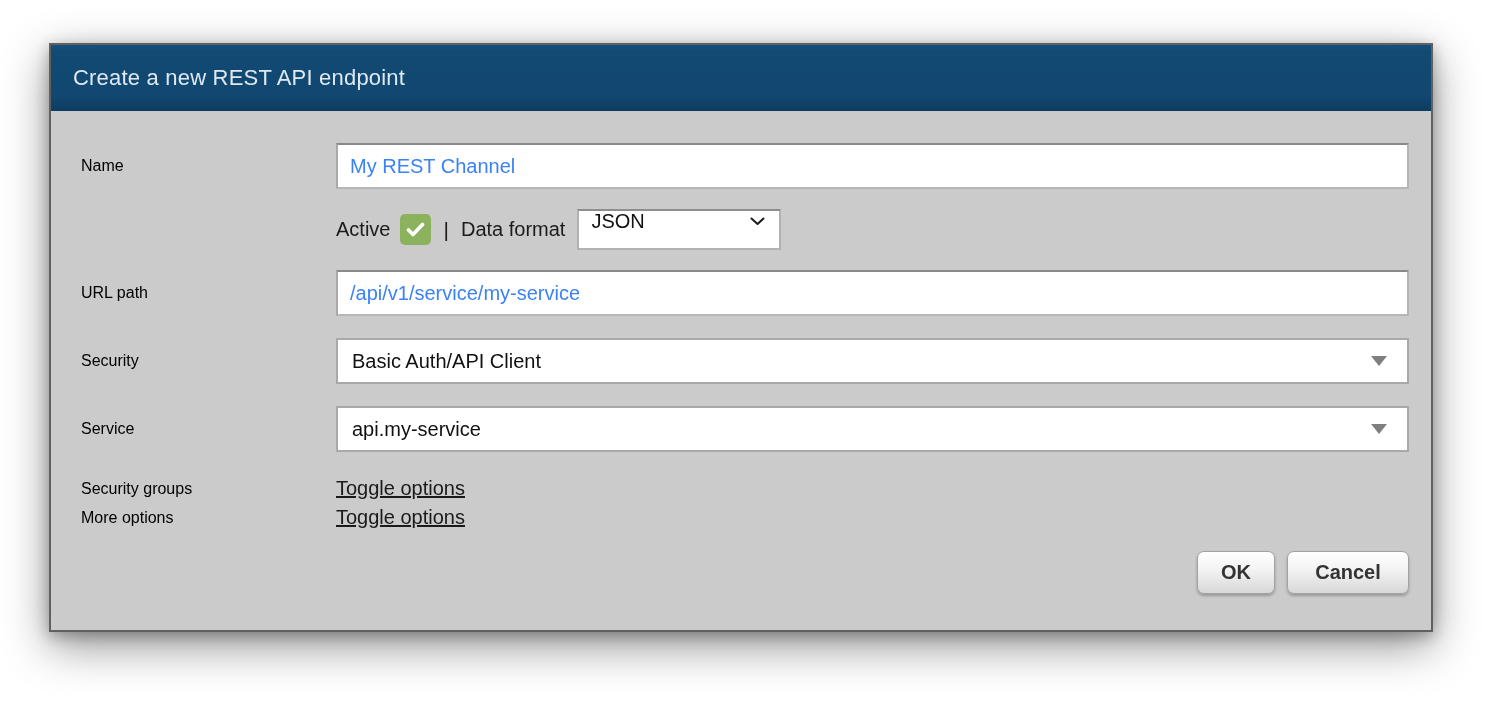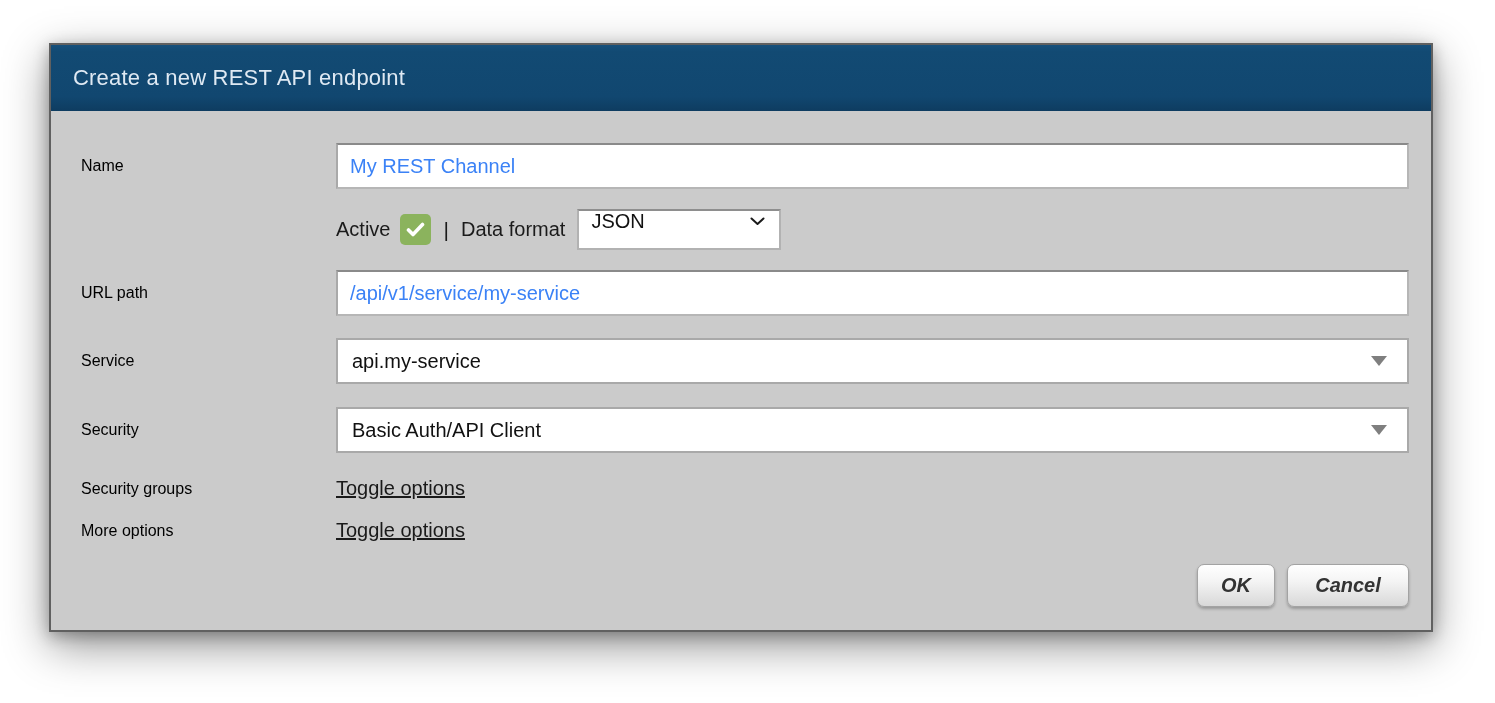--- a/index.html
+++ b/index.html
@@ -62,21 +62,21 @@
     font-size: 20px;
     color: #3b82f6;
     padding: 0 12px;
     outline: none;
   }
   .row-name { margin-bottom: 20px; }
   .row-active { margin-bottom: 20px; text-align: right; }
   .row-url { margin-bottom: 22px; }
   .row-service { margin-bottom: 23px; }
   .row-security { margin-bottom: 22px; }
-  .row-secgroups { margin-bottom: 15px; min-height: 27px; }
+  .row-secgroups { margin-bottom: 2px; min-height: 27px; }
   .row-moreopts { margin-bottom: 20px; min-height: 27px; }
 
   .inline-label { font-size: 20px; color: #1b1b1b; }
   .checkbox {
     width: 31px;
     height: 31px;
     margin: 0 12px 0 10px;
     background: #8bb35d;
     border-radius: 5px;
     display: inline-flex;
@@ -140,21 +140,20 @@
     height: 43px;
     border: 1px solid #a3a3a3;
     border-radius: 7px;
     background: linear-gradient(180deg, #ffffff 0%, #f4f4f4 40%, #d8d8d8 100%);
     box-shadow: 0 2px 3px rgba(0,0,0,0.25);
     font-family: "Liberation Sans", sans-serif;
     font-size: 20px;
     font-weight: 700;
     color: #333333;
     cursor: pointer;
-    font-style: italic;
   }
   .btn-ok { width: 78px; }
   .btn-cancel { width: 122px; }
 </style>
 </head>
 <body>
 
 <div class="dialog">
 
   <div class="dialog-header">
@@ -194,40 +193,40 @@
       </div>
     </div>
 
     <div class="row row-url">
       <div class="label">URL path</div>
       <div class="field">
         <input class="text-input" type="text" value="/api/v1/service/my-service" style="">
       </div>
     </div>
 
+    <div class="row row-security">
+      <div class="label">Security</div>
+      <div class="field">
+        <div class="combobox">
+          <span>Basic Auth/API Client</span>
+          <span class="tri-down"></span>
+        </div>
+      </div>
+    </div>
+
     <div class="row row-service">
       <div class="label">Service</div>
       <div class="field">
         <div class="combobox">
           <span>api.my-service</span>
           <span class="tri-down"></span>
         </div>
       </div>
     </div>
 
-    <div class="row row-security">
-      <div class="label">Security</div>
-      <div class="field">
-        <div class="combobox">
-          <span>Basic Auth/API Client</span>
-          <span class="tri-down"></span>
-        </div>
-      </div>
-    </div>
-
     <div class="row row-secgroups">
       <div class="label">Security groups</div>
       <div class="field">
         <a class="toggle-link" href="#">Toggle options</a>
       </div>
     </div>
 
     <div class="row row-moreopts">
       <div class="label">More options</div>
       <div class="field">

